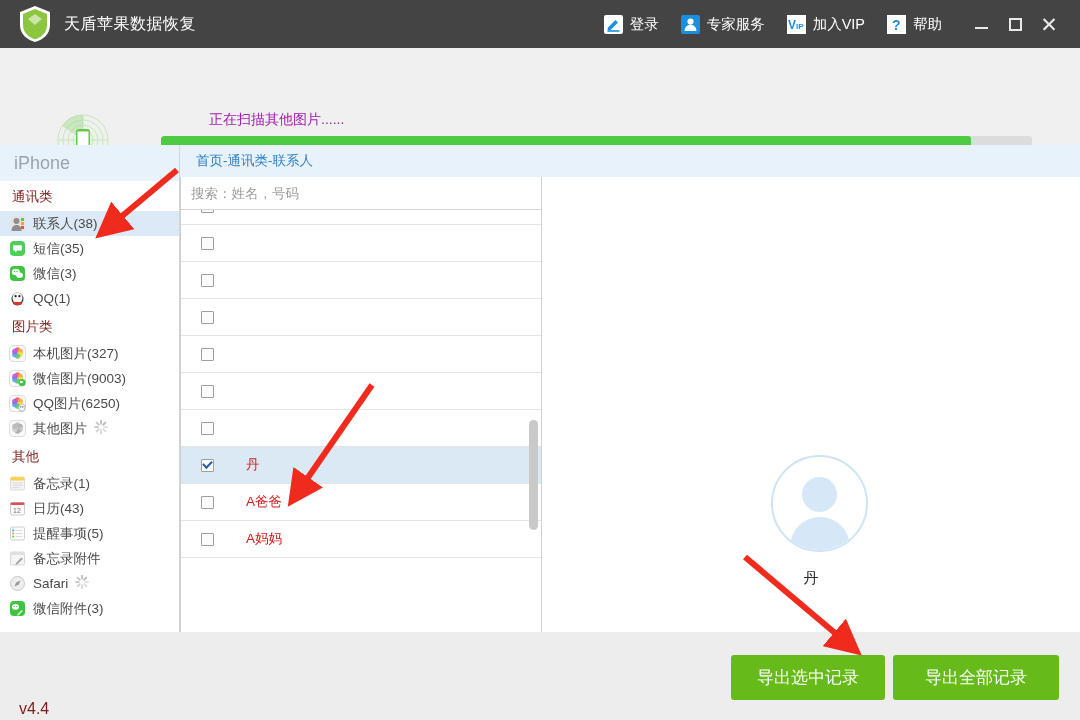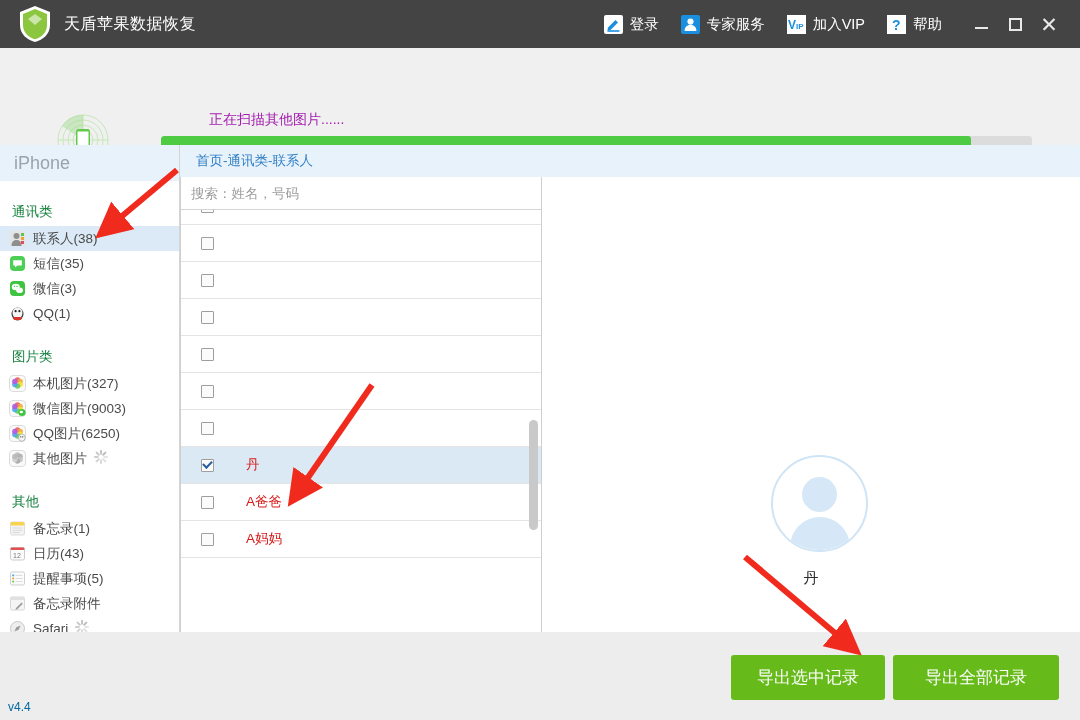--- a/index.html
+++ b/index.html
@@ -65,42 +65,42 @@
   .sidebar {
     position: absolute; left: 0; top: 0; width: 180px; height: 495px;
     background: #ffffff; border-right: 1px solid #d5d5d5;
     overflow: hidden;
   }
   .sb-device {
     height: 36px; background: #e8f2fb; display: flex; align-items: center;
     padding-left: 14px; color: #9aa4ab; font-size: 18px;
   }
   .sb-section {
-    padding: 22px 0 5px 12px; font-size: 13.5px; color: #15803d;
+    padding: 7px 0 5px 12px; font-size: 13.5px; color: #7f1d1d;
   }
   .sb-item {
     height: 25px; display: flex; align-items: center; padding-left: 9px;
     font-size: 13.5px; color: #4a4a4a; cursor: pointer;
   }
   .sb-item.active { background: #dceaf7; }
   .sb-item .sbico { width: 17px; height: 17px; margin-right: 7px; flex: none; display:block; }
   .sb-item .lbl { white-space: nowrap; }
   .spinner { margin-left: 7px; width: 14px; height: 14px; flex:none; }
 
   .return-wrap {
     position: absolute; left: 0; top: 495px; width: 180px; height: 60px;
     display: flex; align-items: center; justify-content: center;
   }
   .btn-return {
     width: 156px; height: 44px; background: #66bb1a; color: #ffffff;
     border: none; border-radius: 5px; font-size: 19px; cursor: pointer;
     font-family: inherit;
   }
   .version {
-    position: absolute; left: 8px; top: 700px; font-size: 12px; color: #0369a1;
+    position: absolute; left: 19px; top: 700px; font-size: 16px; color: #7f1d1d;
   }
 
   
   .breadcrumb {
     position: absolute; left: 180px; top: 0; width: 900px; height: 32px;
     background: #e8f2fb; display: flex; align-items: center; padding-left: 16px;
     font-size: 13.5px; color: #2f7fc4;
   }
   .list-panel {
     position: absolute; left: 180px; top: 32px; width: 362px; height: 600px;

